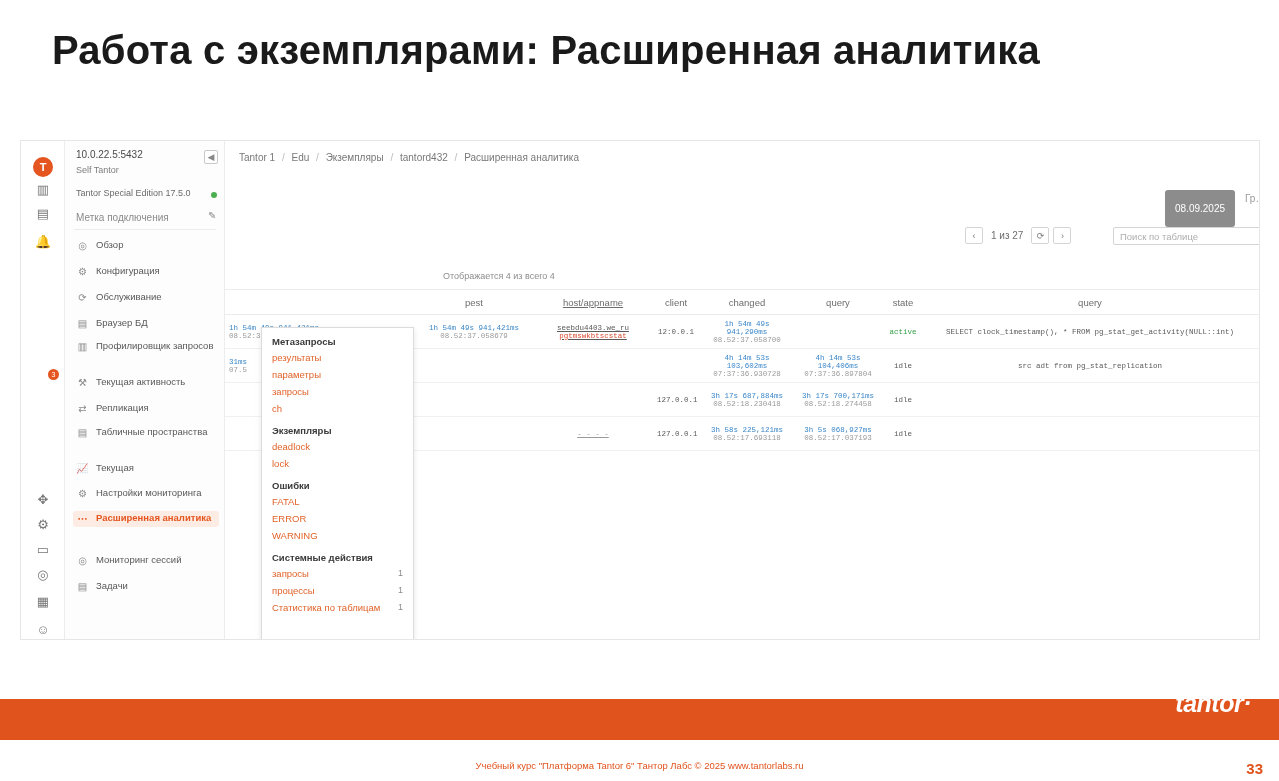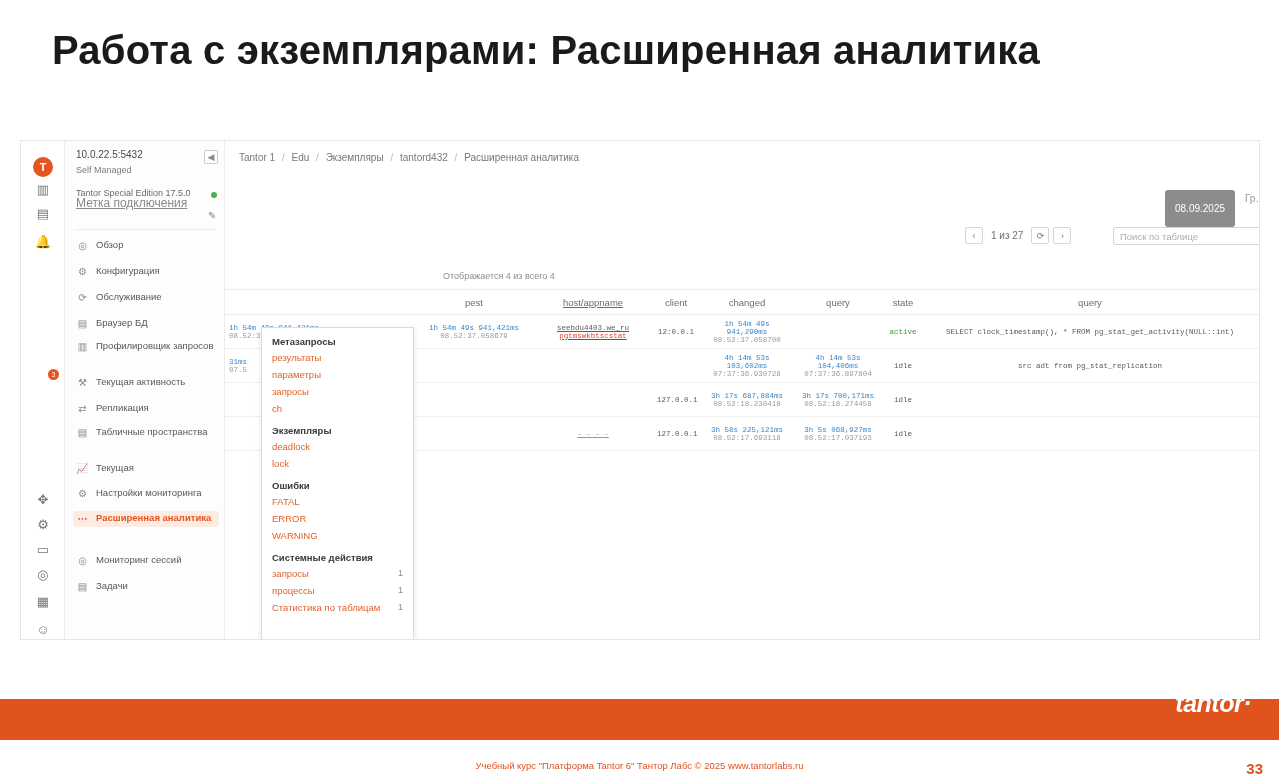--- a/index.html
+++ b/index.html
@@ -74,21 +74,21 @@
     width: 14px; height: 14px;
     border: 1px solid #c9c9c9; border-radius: 2px;
     color: #888; font-size: 9px;
     display: flex; align-items: center; justify-content: center;
     background: #fff;
   }
   .sb-host { position: absolute; left: 11px; top: 8px; font-size: 10px; color: #4a4a4a; }
   .sb-sub  { position: absolute; left: 11px; top: 24px; font-size: 9px; color: #7d7d7d; }
   .sb-edition { position: absolute; left: 11px; top: 47px; font-size: 9px; color: #6a6a6a; }
   .sb-dot { position: absolute; left: 146px; top: 51px; width: 6px; height: 6px; border-radius: 50%; background: #4caf50; }
-  .sb-conn { position: absolute; left: 11px; top: 55px; font-size: 12px; color: #8a8a8a; text-decoration: underline; }
+  .sb-conn { position: absolute; left: 11px; top: 71px; font-size: 10px; color: #8a8a8a; }
   .sb-pencil { position: absolute; left: 143px; top: 69px; font-size: 10px; color: #8a8a8a; }
   .sb-rule { position: absolute; left: 9px; top: 88px; width: 142px; height: 1px; background: #ececec; }
   .sb-item {
     position: absolute; left: 8px; width: 146px;
     display: flex; align-items: center; gap: 7px;
     font-size: 9.5px; color: #585858;
     padding: 2px 3px; border-radius: 3px; line-height: 1.15;
   }
   .sb-item .ic { width: 13px; text-align: center; color: #8a8a8a; font-size: 10px; flex: 0 0 13px; }
   .sb-item.active { background: #fdece4; color: #e4551f; font-weight: bold; }
@@ -215,21 +215,21 @@
       <div class="rail-icon" style="top:373px;">⚙</div>
       <div class="rail-icon" style="top:398px;">▭</div>
       <div class="rail-icon" style="top:423px;">◎</div>
       <div class="rail-icon" style="top:450px;">▦</div>
       <div class="rail-icon" style="top:478px;">☺</div>
     </div>
 
     <div class="sidebar">
       <div class="sb-collapse">◀</div>
       <div class="sb-host">10.0.22.5:5432</div>
-      <div class="sb-sub">Self Managed</div>
+      <div class="sb-sub">Self Tantor</div>
       <div class="sb-edition">Tantor Special Edition 17.5.0</div>
       <div class="sb-dot"></div>
       <div class="sb-conn">Метка подключения</div>
       <div class="sb-pencil">✎</div>
       <div class="sb-rule"></div>
 
       <div class="sb-item" style="top:97px;">
         <span class="ic">◎</span>
         <span>Обзор</span>
       </div>

